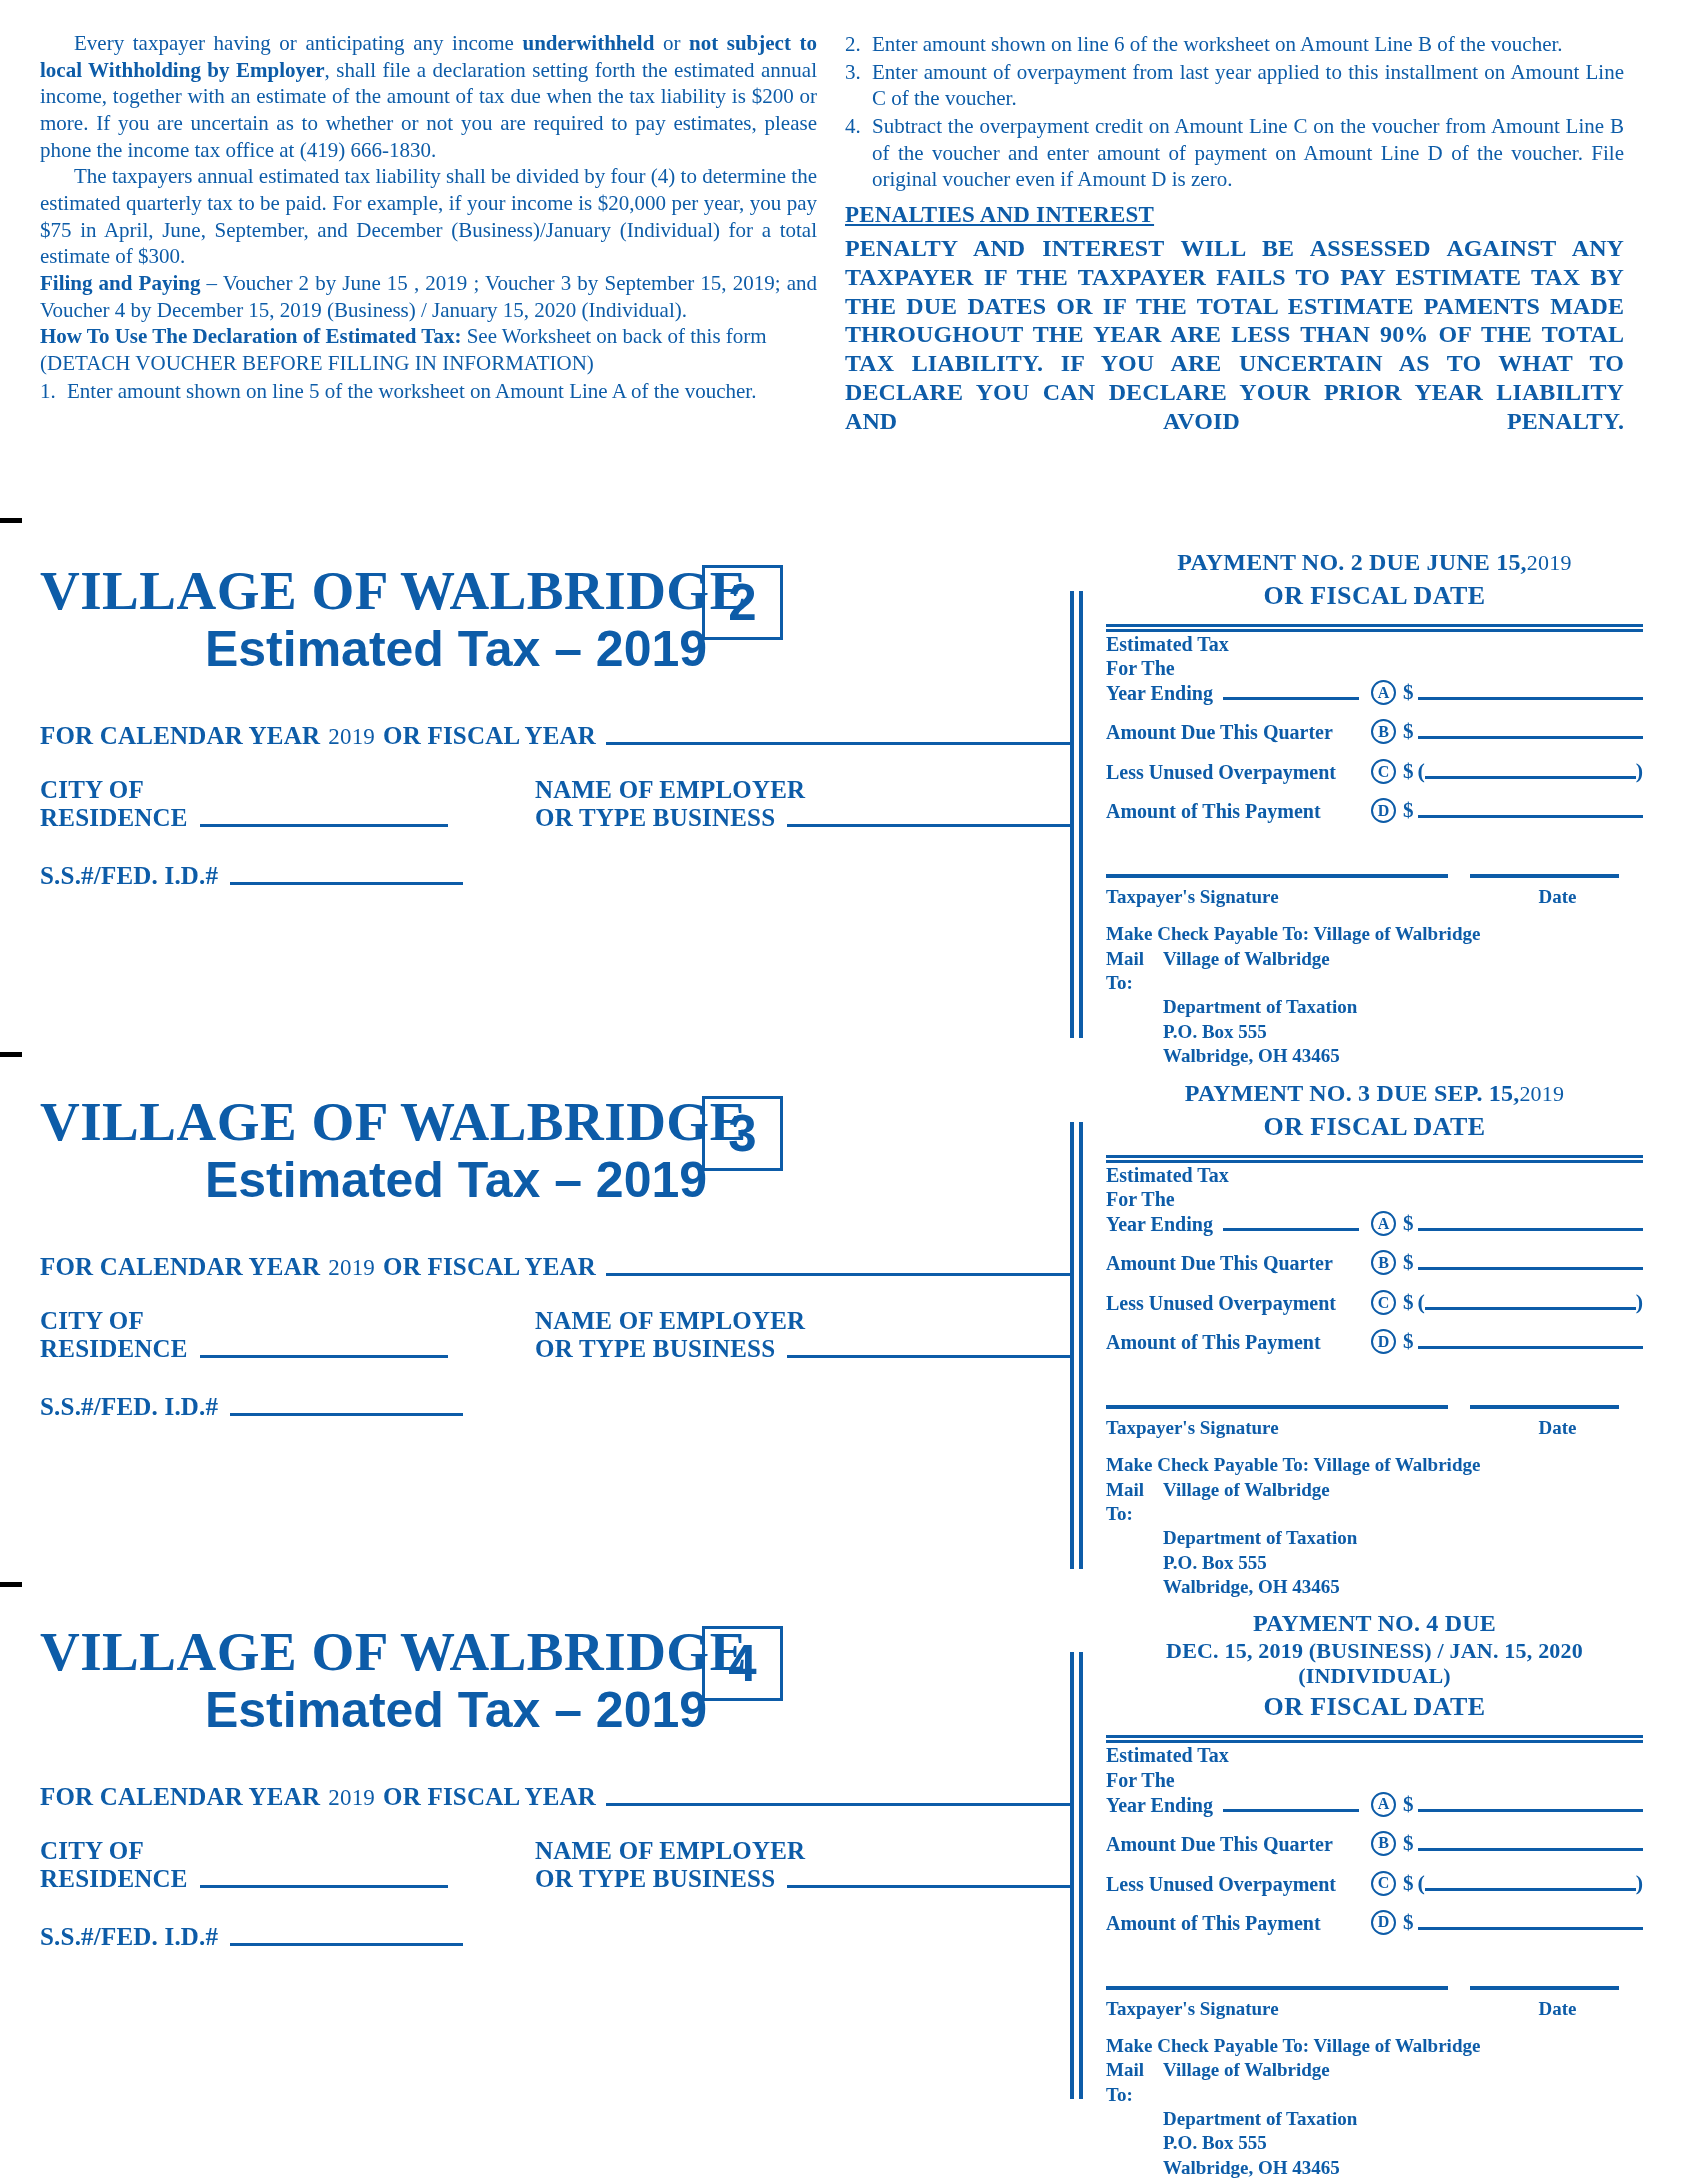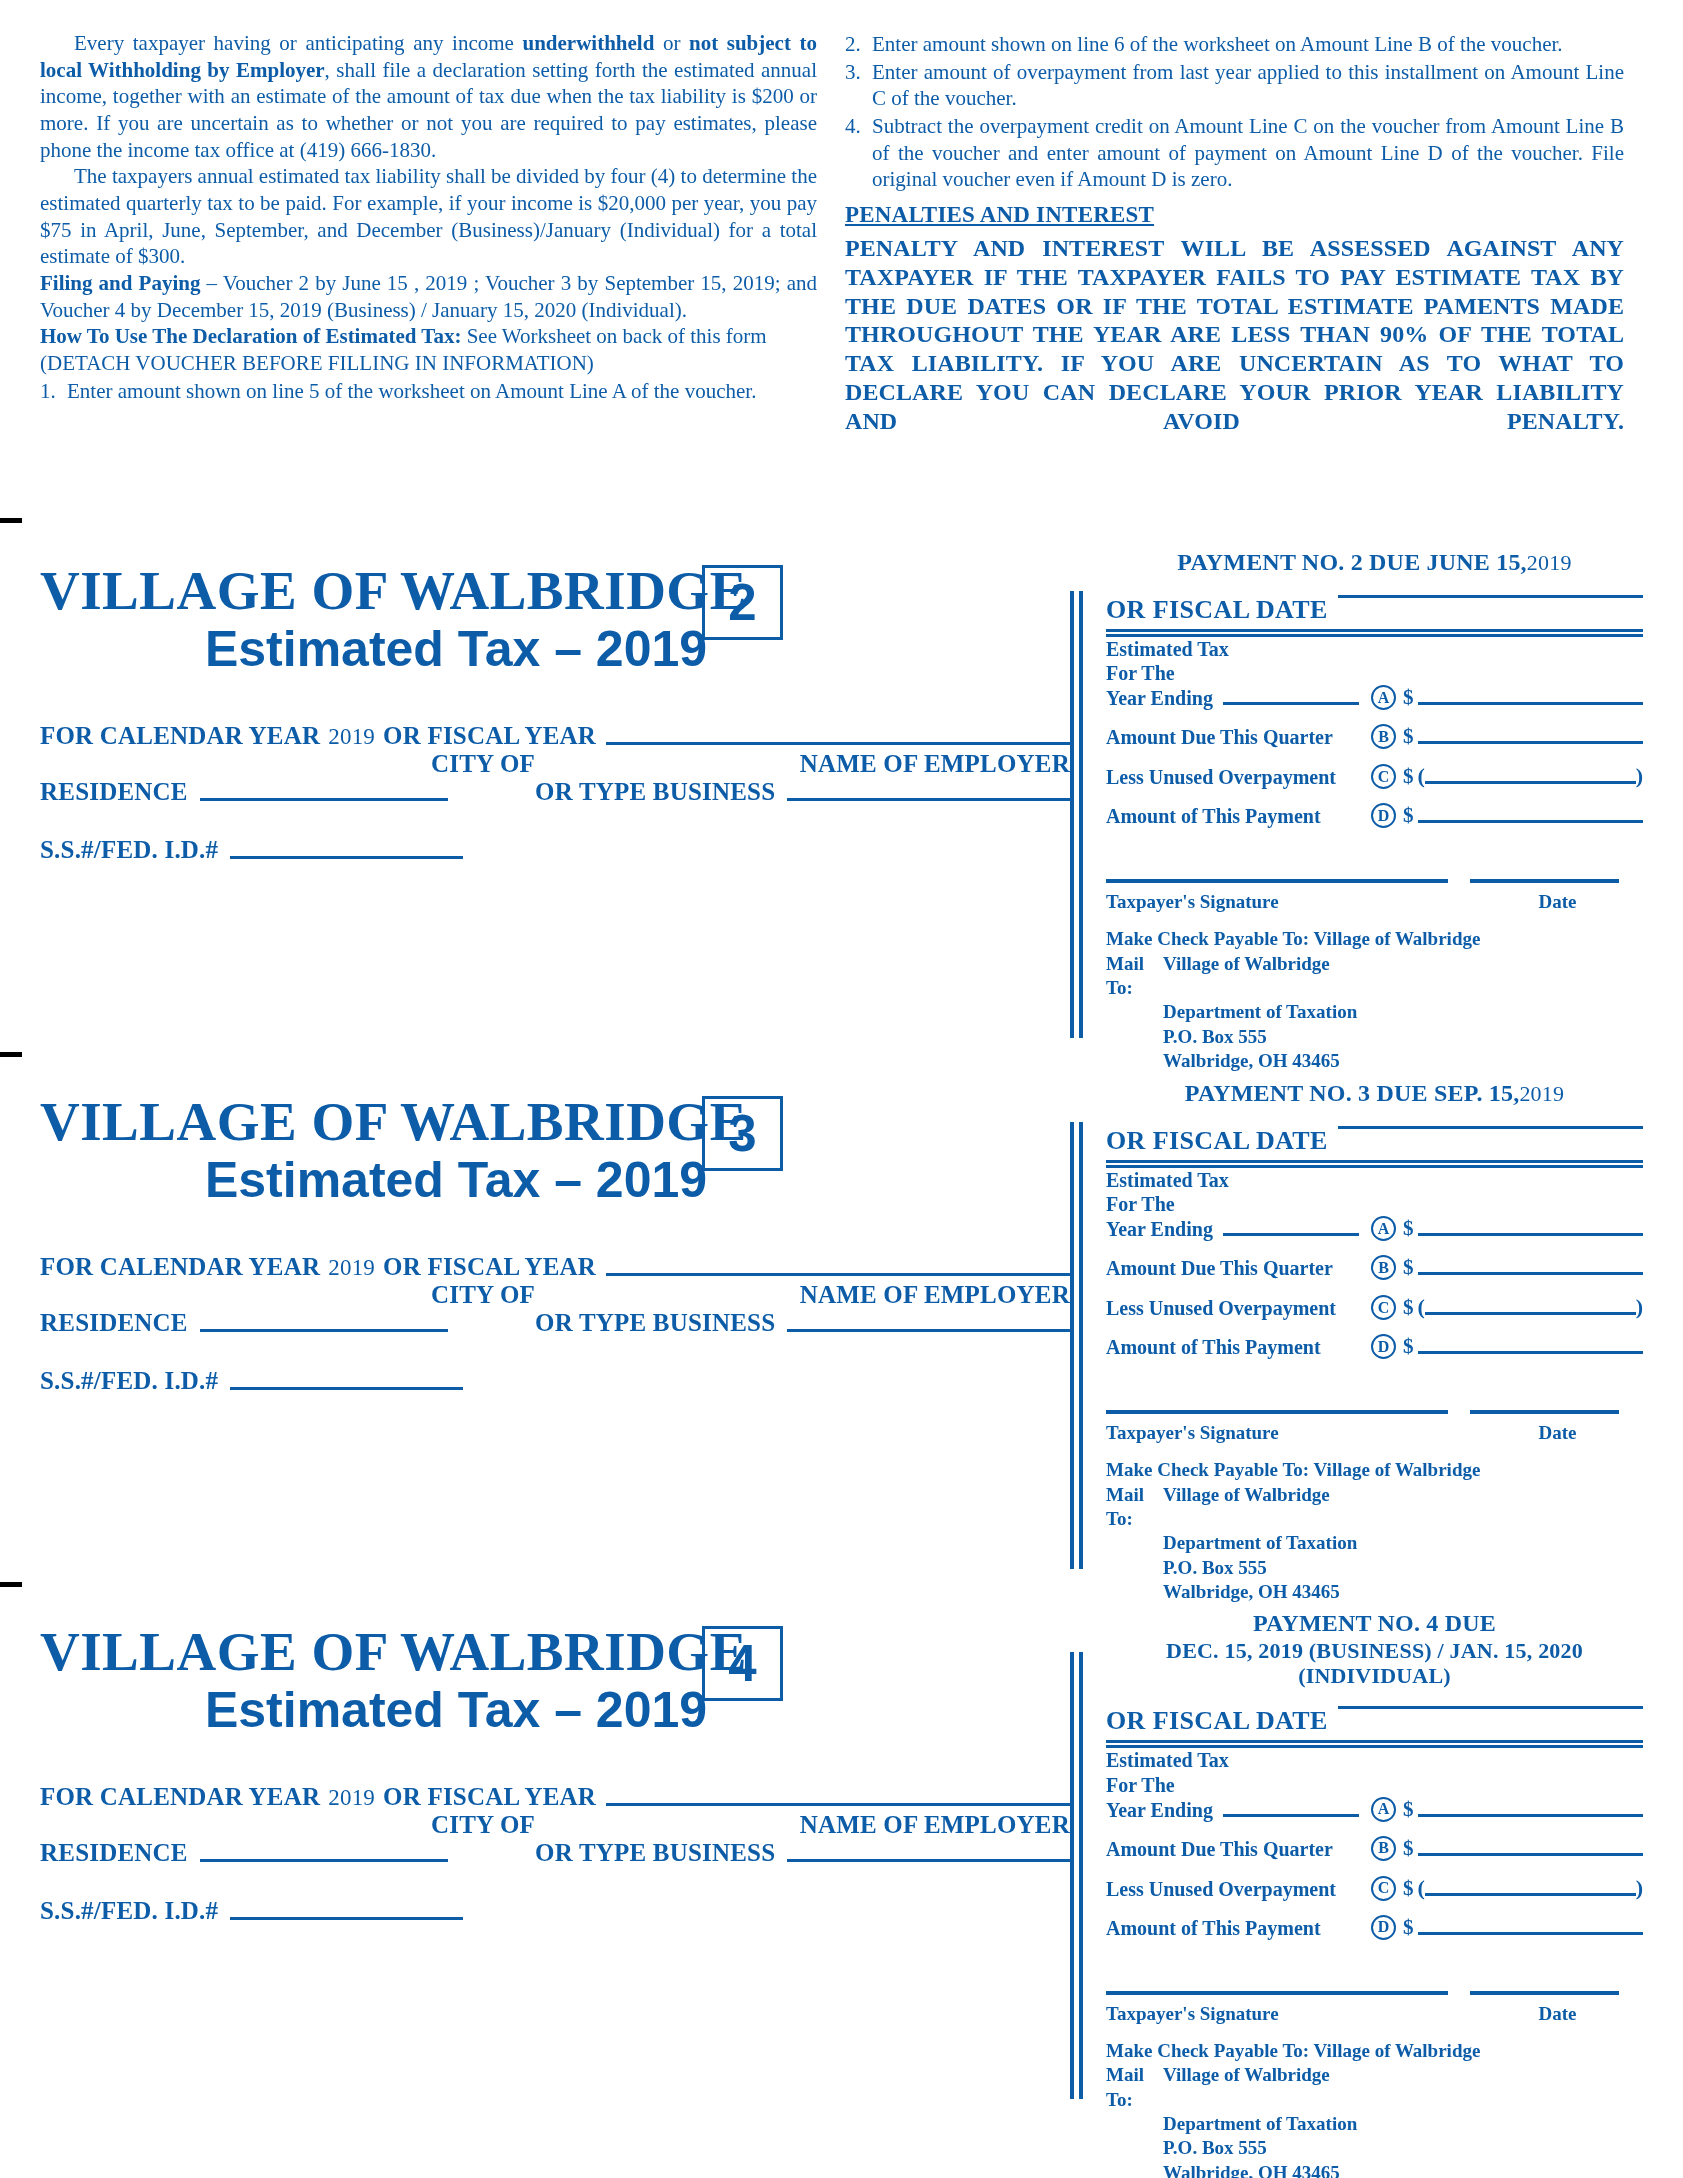--- a/index.html
+++ b/index.html
@@ -149,21 +149,21 @@
   .lbl-reg { font-weight: normal; font-size: 23px; }
   .rule {
     border-bottom: 3px solid #0d5ca8;
     height: 1px;
     margin-bottom: 5px;
   }
 
   #calyear-row { margin-top: 46px; align-items: flex-end; }
   #calyear-rule { flex: 1; margin-left: 10px; margin-right: 0; }
 
-  .field-block { display: flex; text-align: right; }
+  .field-block { margin-top: 26px; display: flex; }
   .fb-col { display: flex; flex-direction: column; }
   .fb-line2 { display: flex; align-items: flex-end; }
 
   #ssn-row { margin-top: 30px; display: flex; align-items: flex-end; }
   #ssn-rule { width: 233px; margin-left: 12px; }
 
   
   .v-right {
     position: relative;
     flex: 1;
@@ -185,23 +185,24 @@
     text-align: center;
     letter-spacing: 0.2px;
     line-height: 1.15;
     padding-left: 10px;
   }
   .pay-head .yr { font-weight: normal; font-size: 22px; }
   .pay-head-2 { font-size: 22px; font-weight: bold; }
 
   .fiscal-row {
     display: flex;
-    align-items: flex-start;
-    margin-top: 18px;
+    align-items: center;
+    margin-top: 4px;
     padding-left: 10px;
+    flex-direction: column;
   }
   .fiscal-lbl {
     font-size: 26px;
     font-weight: bold;
     letter-spacing: 0.4px;
     white-space: nowrap;
   }
   .fiscal-rule { flex: 1; margin-left: 10px; border-bottom: 3px solid #0d5ca8; margin-bottom: 6px; }
 
   .dbl-rule {

